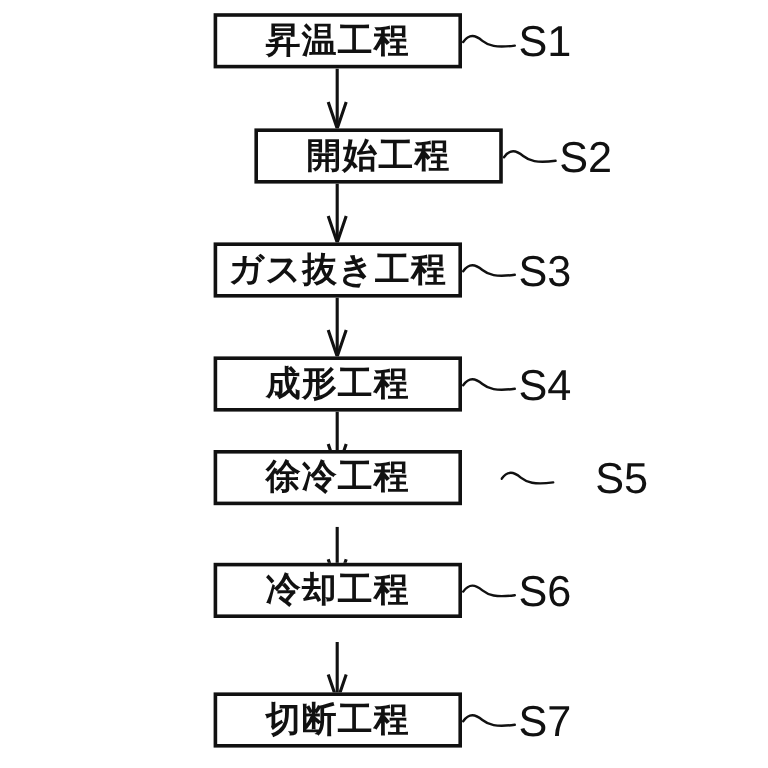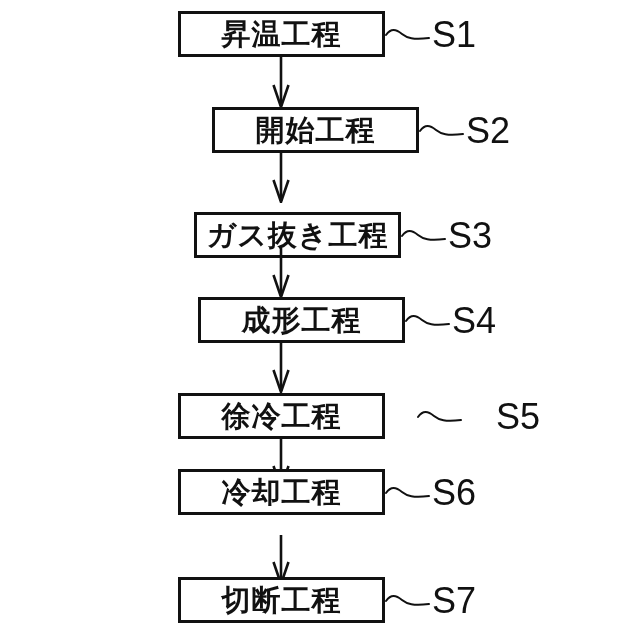--- a/index.html
+++ b/index.html
@@ -88,51 +88,51 @@
       <path d="M1 7 C6 0 11 1 17 6 C22 10 28 12 44 10" fill="none" stroke="#111111" stroke-width="2" stroke-linecap="round"></path>
     </svg>
     <span class="step-id">S2</span>
   </div>
 
   <svg class="flow-arrow" style="top:153px;" width="20" height="50" viewBox="0 0 20 50">
     <line x1="10" y1="0" x2="10" y2="48" stroke="#111111" stroke-width="2.6"></line>
     <path d="M2.5 27 L10 49 L17.5 27" fill="none" stroke="#111111" stroke-width="2.6"></path>
   </svg>
 
-  <div class="step-row" style="top:212px;margin-left:16px;">
+  <div class="step-row" style="top:202px;">
     <div class="process-box">
       <span class="process-label">ガス抜き工程</span>
     </div>
     <svg class="squiggle" width="46" height="18" viewBox="0 0 46 18">
       <path d="M1 7 C6 0 11 1 17 6 C22 10 28 12 44 10" fill="none" stroke="#111111" stroke-width="2" stroke-linecap="round"></path>
     </svg>
     <span class="step-id">S3</span>
   </div>
 
   <svg class="flow-arrow" style="top:248px;" width="20" height="50" viewBox="0 0 20 50">
     <line x1="10" y1="0" x2="10" y2="48" stroke="#111111" stroke-width="2.6"></line>
     <path d="M2.5 27 L10 49 L17.5 27" fill="none" stroke="#111111" stroke-width="2.6"></path>
   </svg>
 
-  <div class="step-row" style="top:297px;margin-left:20px;">
+  <div class="step-row" style="top:297px;">
     <div class="process-box">
       <span class="process-label">成形工程</span>
     </div>
     <svg class="squiggle" width="46" height="18" viewBox="0 0 46 18">
       <path d="M1 7 C6 0 11 1 17 6 C22 10 28 12 44 10" fill="none" stroke="#111111" stroke-width="2" stroke-linecap="round"></path>
     </svg>
     <span class="step-id">S4</span>
   </div>
 
   <svg class="flow-arrow" style="top:343px;" width="20" height="50" viewBox="0 0 20 50">
     <line x1="10" y1="0" x2="10" y2="48" stroke="#111111" stroke-width="2.6"></line>
     <path d="M2.5 27 L10 49 L17.5 27" fill="none" stroke="#111111" stroke-width="2.6"></path>
   </svg>
 
-  <div class="step-row" style="top:393px;gap:32px;">
+  <div class="step-row" style="top:375px;gap:32px;">
     <div class="process-box">
       <span class="process-label">徐冷工程</span>
     </div>
     <svg class="squiggle" width="46" height="18" viewBox="0 0 46 18">
       <path d="M1 7 C6 0 11 1 17 6 C22 10 28 12 44 10" fill="none" stroke="#111111" stroke-width="2" stroke-linecap="round"></path>
     </svg>
     <span class="step-id">S5</span>
   </div>
 
   <svg class="flow-arrow" style="top:439px;" width="20" height="50" viewBox="0 0 20 50">

